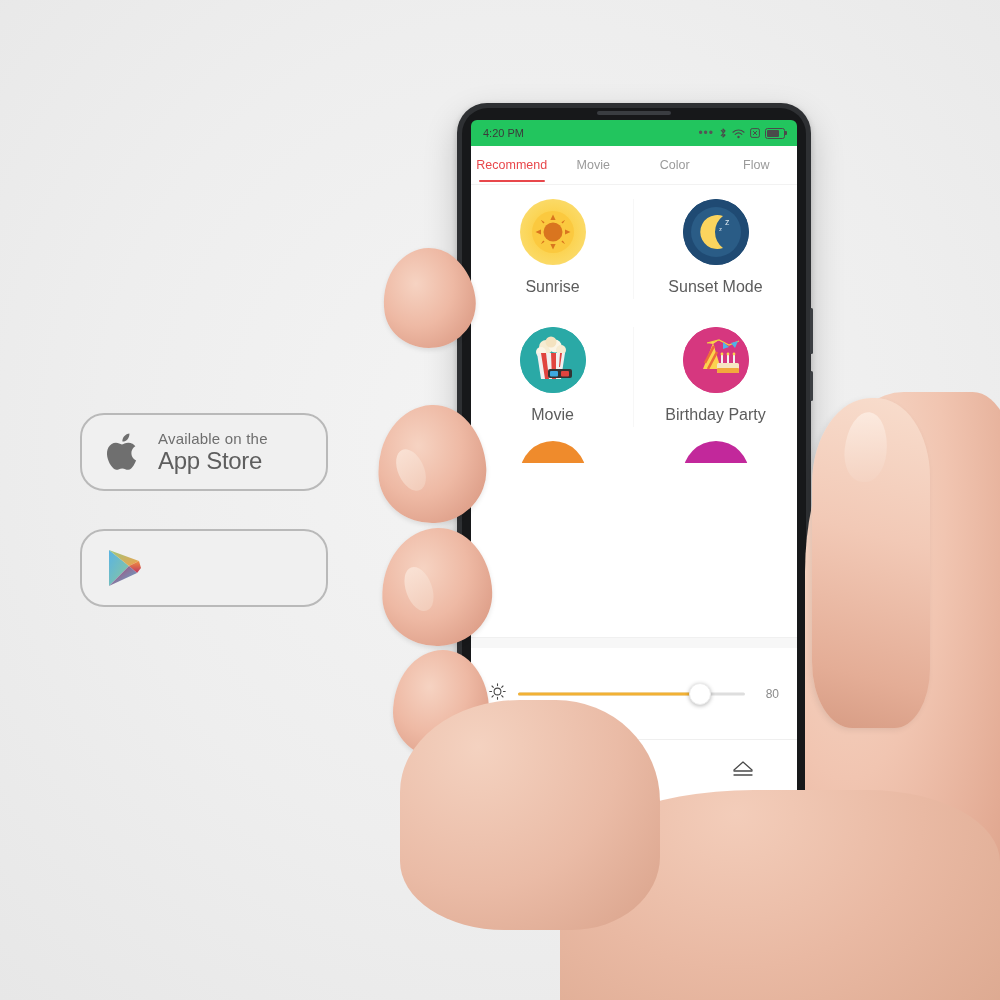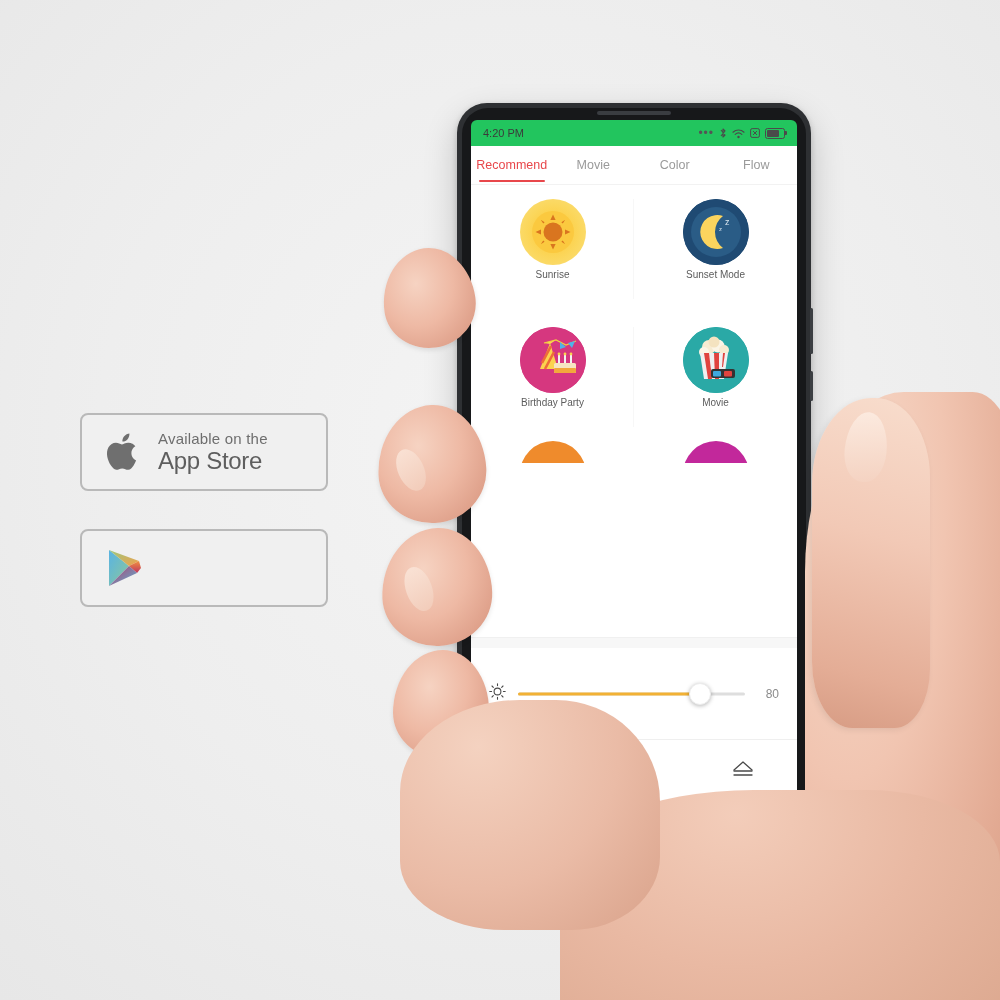--- a/index.html
+++ b/index.html
@@ -10,21 +10,21 @@
     position:relative;
   }
   .stage{position:absolute;inset:0;
     background:radial-gradient(circle at 52% 44%, #f4f4f4 0%, #eeeeee 55%, #e7e7e7 100%);}
 
   
   .badges{position:absolute;left:80px;top:413px;width:260px;}
   .badge{
     box-sizing:border-box;
     width:248px;height:78px;
-    border:2px solid #b9b9b9;border-radius:8px;
+    border:2px solid #b9b9b9;border-radius:24px;
     background:#f0f0f0;
     display:flex;align-items:center;
     padding:0 14px;
     margin-bottom:38px;
   }
   .badge-logo{width:58px;flex:0 0 58px;display:flex;align-items:center;justify-content:center;}
   .badge-text{display:flex;flex-direction:column;justify-content:center;line-height:1;padding-left:4px;}
   .badge-top{font-size:15px;color:#6e6e6e;letter-spacing:.2px;margin-bottom:3px;}
   .badge-top.caps{font-size:13.5px;letter-spacing:1.2px;}
   .badge-main{font-size:24px;color:#5e5e5e;letter-spacing:-.3px;}
@@ -91,21 +91,21 @@
   
   .scenes{flex:1;overflow:hidden;background:#fff;position:relative;}
   .grid{display:grid;grid-template-columns:1fr 1fr;}
   .cell{
     height:128px;display:flex;flex-direction:column;align-items:center;justify-content:flex-start;
     padding-top:14px;box-sizing:border-box;position:relative;cursor:pointer;
   }
   .cell::after{content:"";position:absolute;right:0;top:14px;bottom:14px;width:1px;background:#f7f7f7;}
   .cell:nth-child(2n)::after{display:none;}
   .circ{width:66px;height:66px;border-radius:50%;position:relative;overflow:hidden;flex:0 0 66px;}
-  .cell-label{margin-top:4px;font-size:10px;color:#5c5c5c;}
+  .cell-label{margin-top:13px;font-size:16px;color:#5c5c5c;}
 
   
   .c-sunrise{background:radial-gradient(circle at 50% 50%, #fcd24e 0%, #fcd24e 40%, #fbd860 62%, #fbdf7d 100%);}
   .c-sunset{background:#ef7f2e;}
   .c-night{background:#1f4a73;}
   .c-party{background:#d6377f;}
   .c-movie{background:#2aa9a6;}
   .c-dating{background:#b9b4cf;}
   .c-orange{background:#ef8b2c;}
   .c-magenta{background:#c2289b;}
@@ -274,20 +274,41 @@
                   <circle cx="33" cy="33" r="25" fill="#2a5c86"></circle>
                   <path d="M40 17 A17 17 0 1 0 40 49 A20 20 0 0 1 40 17 Z" fill="#fbd45e"></path>
                   <text x="42" y="26" font-size="9" fill="#d9e6ef" font-family="Liberation Sans, sans-serif">z</text>
                   <text x="36" y="32" font-size="6" fill="#d9e6ef" font-family="Liberation Sans, sans-serif">z</text>
                 </svg>
               </div>
               <div class="cell-label">Sunset Mode</div>
             </div>
 
             <div class="cell">
+              <div class="circ c-movie">
+                <svg width="66" height="66" viewBox="0 0 66 66">
+                  <circle cx="33" cy="33" r="33" fill="#2aa9a6"></circle>
+                  <circle cx="26" cy="20" r="7" fill="#f7ecd2"></circle>
+                  <circle cx="35" cy="19" r="6.5" fill="#fbf5e6"></circle>
+                  <circle cx="31" cy="15" r="5.5" fill="#f4e3c0"></circle>
+                  <circle cx="41" cy="23" r="5" fill="#f7ecd2"></circle>
+                  <circle cx="21" cy="25" r="5" fill="#fbf5e6"></circle>
+                  <path d="M17 26 L45 26 L41 52 L21 52 Z" fill="#f0f0f0"></path>
+                  <path d="M21 26 L25 52 L29 52 L26 26 Z" fill="#e0443f"></path>
+                  <path d="M31 26 L32 52 L36 52 L36 26 Z" fill="#e0443f"></path>
+                  <path d="M40 26 L42 26 L40 40 L39 40 Z" fill="#e0443f"></path>
+                  <rect x="28" y="42" width="24" height="9" rx="2" fill="#333"></rect>
+                  <rect x="30" y="44" width="8" height="5.5" rx="1" fill="#3fa9e0"></rect>
+                  <rect x="41" y="44" width="8" height="5.5" rx="1" fill="#e0443f"></rect>
+                </svg>
+              </div>
+              <div class="cell-label">Movie</div>
+            </div>
+
+            <div class="cell">
               <div class="circ c-party">
                 <svg width="66" height="66" viewBox="0 0 66 66">
                   <circle cx="33" cy="33" r="33" fill="#d6377f"></circle>
                   <path d="M30 17 L24 16 L36 13 Z" fill="#f9d94e"></path>
                   <path d="M24 16 L36 13 L46 18 L56 14" fill="none" stroke="#f2d03e" stroke-width="1.2"></path>
                   <polygon points="40,15 46,20 40,22" fill="#4fb3e8"></polygon>
                   <polygon points="48,16 55,14 52,21" fill="#4fb3e8"></polygon>
                   <polygon points="20,42 30,16 38,42" fill="#fbd34e"></polygon>
                   <path d="M22 36 L31 19 M25 42 L34 25" stroke="#ee6b3a" stroke-width="2.6" fill="none"></path>
                   <rect x="34" y="36" width="22" height="10" rx="1.5" fill="#f6e6c2"></rect>
@@ -296,41 +317,20 @@
                   <rect x="44" y="28" width="2" height="8" fill="#f3f3f3"></rect>
                   <rect x="50" y="28" width="2" height="8" fill="#f3f3f3"></rect>
                   <circle cx="39" cy="27" r="1.4" fill="#fbd34e"></circle>
                   <circle cx="45" cy="27" r="1.4" fill="#fbd34e"></circle>
                   <circle cx="51" cy="27" r="1.4" fill="#fbd34e"></circle>
                 </svg>
               </div>
               <div class="cell-label">Birthday Party</div>
             </div>
 
-            <div class="cell">
-              <div class="circ c-movie">
-                <svg width="66" height="66" viewBox="0 0 66 66">
-                  <circle cx="33" cy="33" r="33" fill="#2aa9a6"></circle>
-                  <circle cx="26" cy="20" r="7" fill="#f7ecd2"></circle>
-                  <circle cx="35" cy="19" r="6.5" fill="#fbf5e6"></circle>
-                  <circle cx="31" cy="15" r="5.5" fill="#f4e3c0"></circle>
-                  <circle cx="41" cy="23" r="5" fill="#f7ecd2"></circle>
-                  <circle cx="21" cy="25" r="5" fill="#fbf5e6"></circle>
-                  <path d="M17 26 L45 26 L41 52 L21 52 Z" fill="#f0f0f0"></path>
-                  <path d="M21 26 L25 52 L29 52 L26 26 Z" fill="#e0443f"></path>
-                  <path d="M31 26 L32 52 L36 52 L36 26 Z" fill="#e0443f"></path>
-                  <path d="M40 26 L42 26 L40 40 L39 40 Z" fill="#e0443f"></path>
-                  <rect x="28" y="42" width="24" height="9" rx="2" fill="#333"></rect>
-                  <rect x="30" y="44" width="8" height="5.5" rx="1" fill="#3fa9e0"></rect>
-                  <rect x="41" y="44" width="8" height="5.5" rx="1" fill="#e0443f"></rect>
-                </svg>
-              </div>
-              <div class="cell-label">Movie</div>
-            </div>
-
           </div>
 
           <div class="grid partial-row">
             <div class="cell">
               <div class="circ c-orange"></div>
             </div>
             <div class="cell">
               <div class="circ c-magenta"></div>
             </div>
           </div>

